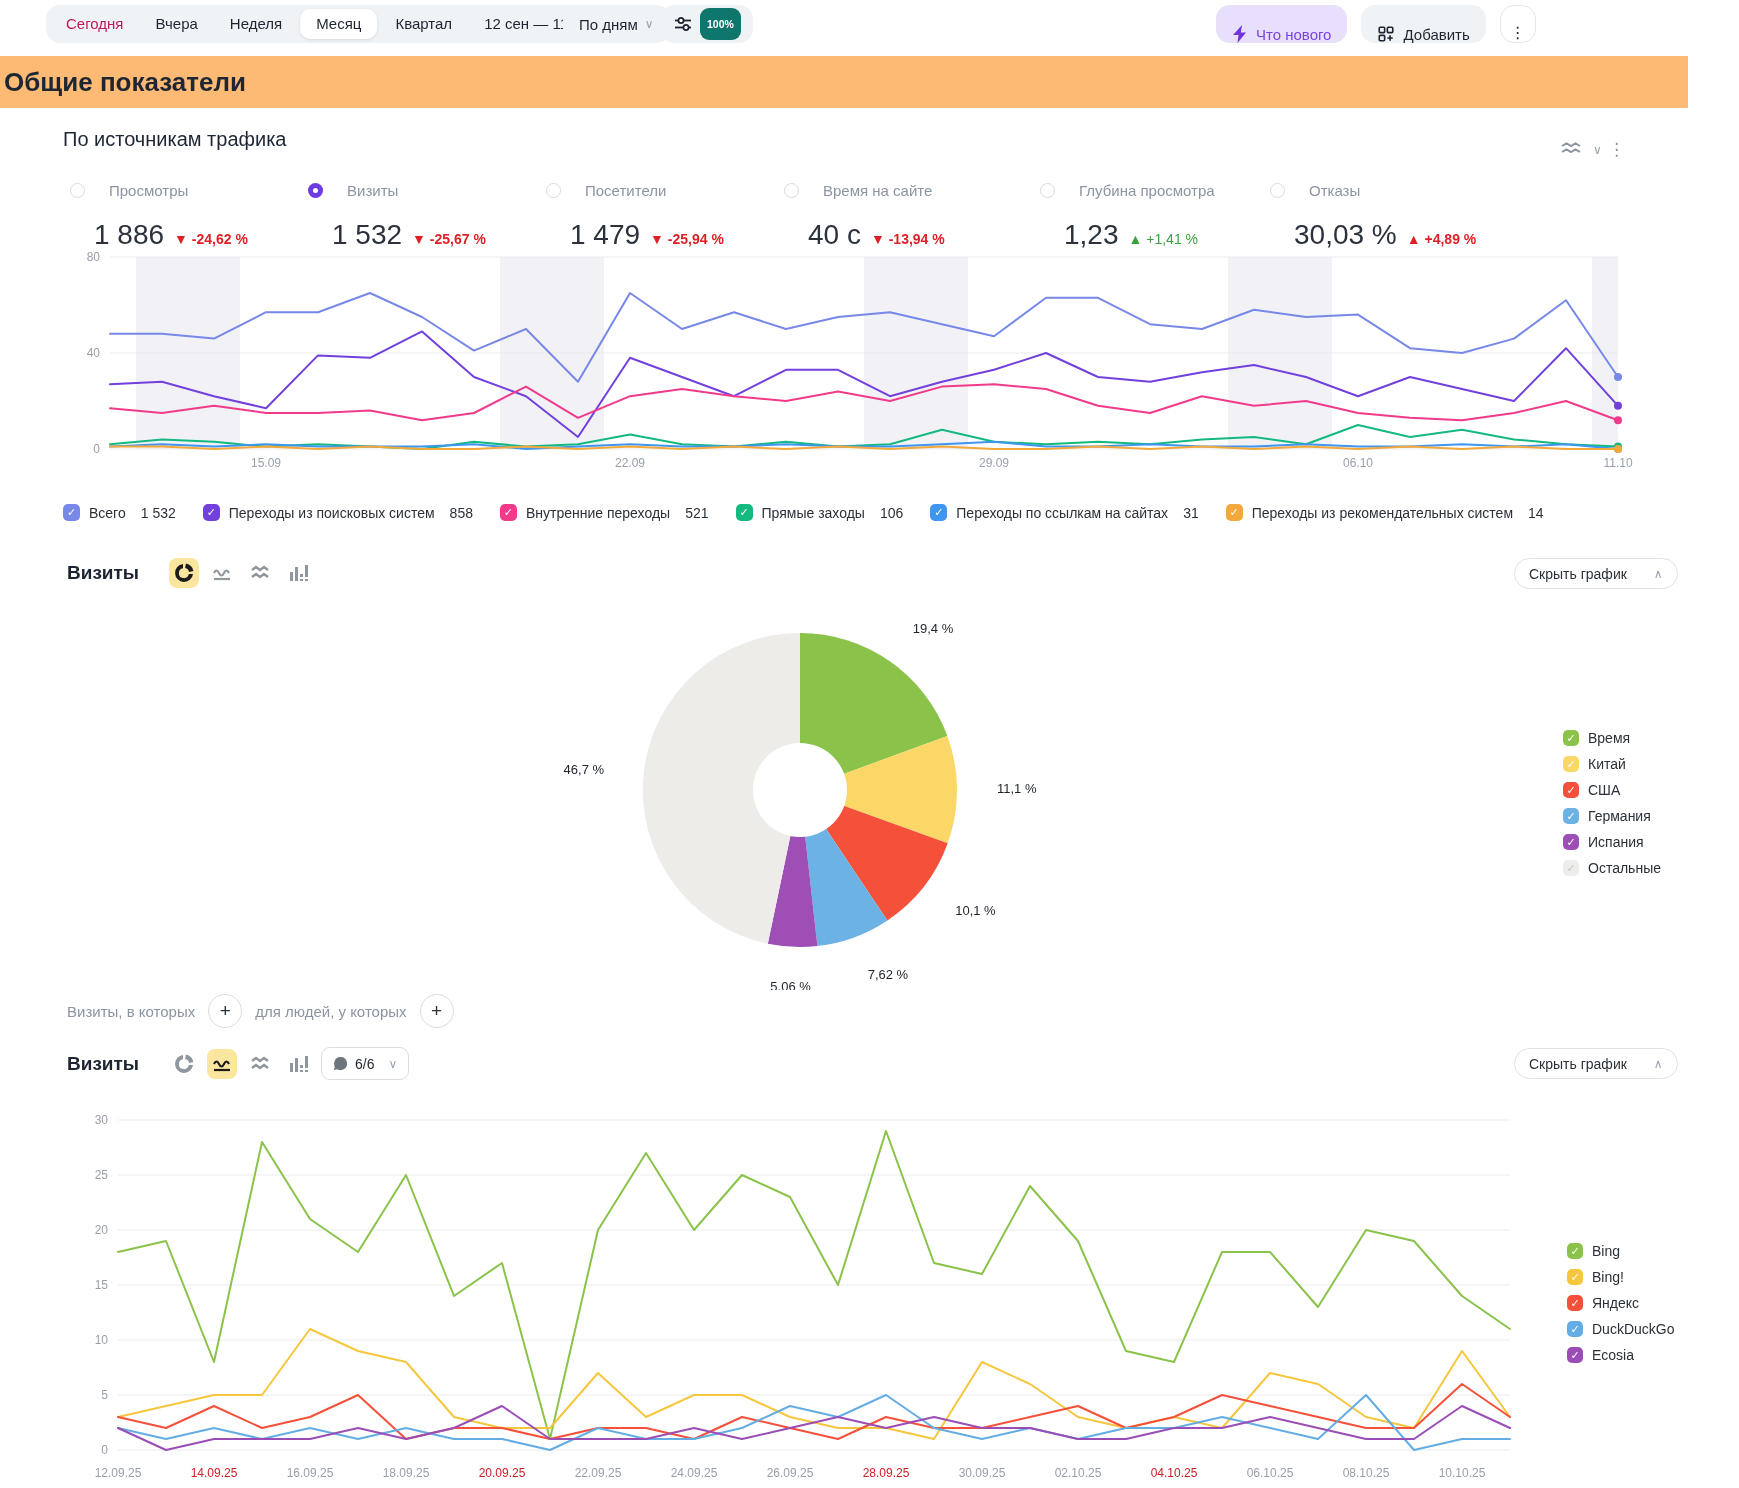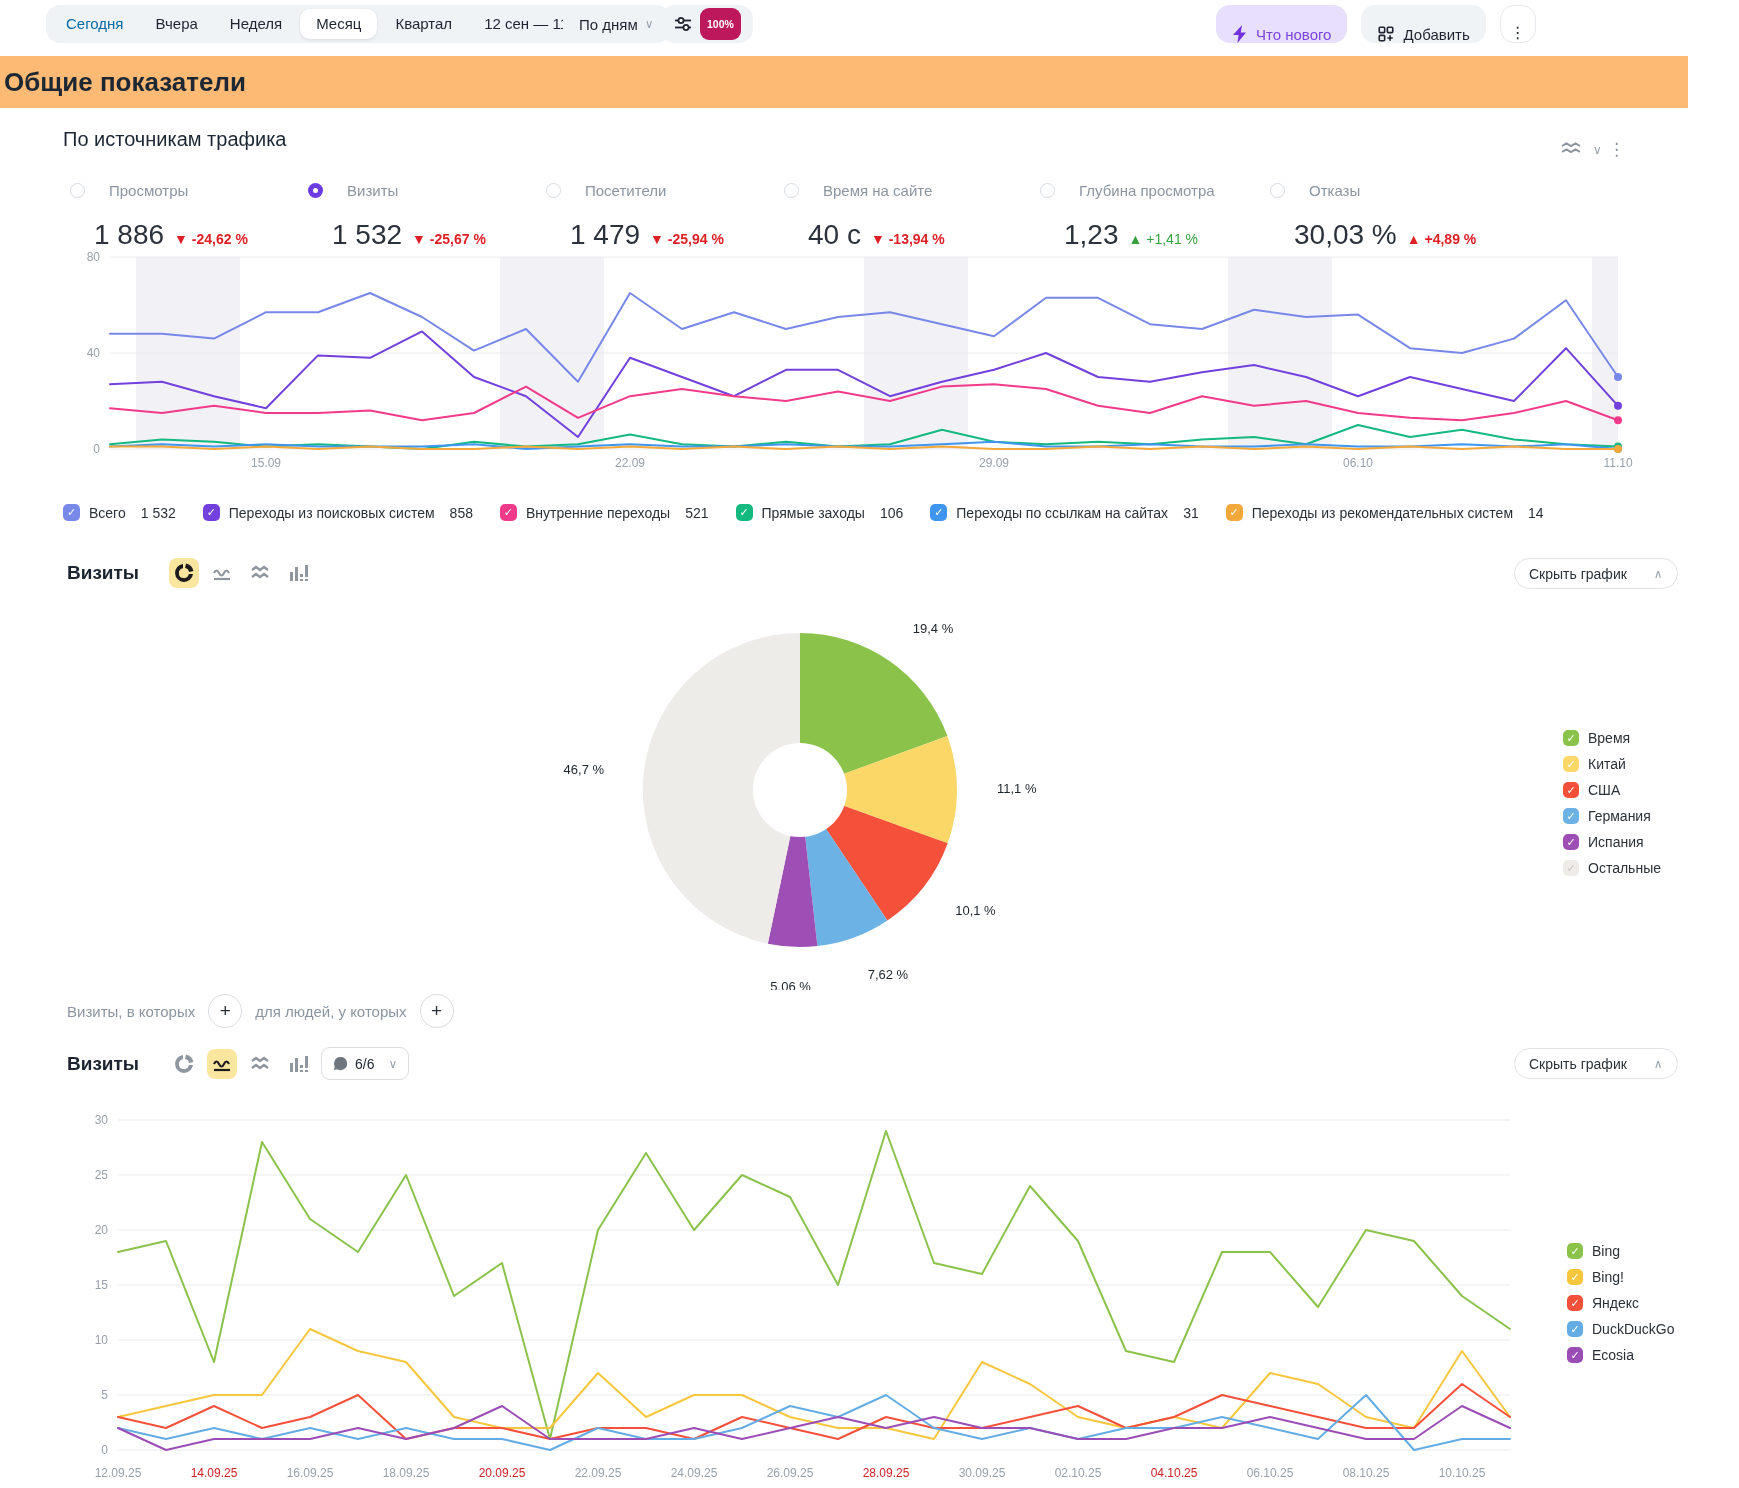--- a/index.html
+++ b/index.html
@@ -6,26 +6,26 @@
   html,body { width:1739px; height:1488px; background:#fff; overflow:hidden;
     font-family:"Liberation Sans","DejaVu Sans",sans-serif; color:#1f2430; }
   .abs { position:absolute; }
   #stage { position:relative; width:1739px; height:1488px; background:#fff; }
 
   
   #toolbar { left:0; top:0; width:1739px; height:44px; background:#fff; }
   .pill-group { position:absolute; top:5px; display:flex; align-items:center; background:#f0f3f6; border-radius:14px; height:38px; }
   #tabs-pill { left:46px; padding:0 4px; }
   .tab { padding:0 16px; font-size:15px; line-height:38px; color:#1f2430; cursor:pointer; white-space:nowrap; border-radius:10px; }
-  .tab.muted { color:#0369a1; }
+  .tab.muted { color:#be185d; }
   .tab.active { background:#fff; line-height:30px; margin:20px 2px; box-shadow:0 1px 3px rgba(40,50,60,.12); }
   .chev { color:#9aa3ae; font-size:12px; margin-left:7px; }
   #granularity-pill { left:563px; padding:0 16px; font-size:15px; }
   #filter-pill { left:661px; padding:0 12px; gap:7px; }
-  .badge { background:#be185d; color:#fff; font-size:10.5px; font-weight:bold; border-radius:9px; padding:10px 7px; }
+  .badge { background:#0f766e; color:#fff; font-size:10.5px; font-weight:bold; border-radius:9px; padding:10px 7px; }
   #right-cluster { position:absolute; left:1216px; top:5px; display:flex; gap:14px; align-items:center; }
   .btn { height:38px; display:flex; align-items:flex-end; gap:8px; border-radius:14px; padding:0 16px; font-size:15px; cursor:pointer; white-space:nowrap; }
   #whats-new-btn { background:#e7dffb; color:#7a43e0; }
   #add-btn { background:#f0f3f6; color:#1f2430; }
   #kebab-btn { background:#fff; border:1px solid #e4e7eb; width:36px; justify-content:center; padding:0; color:#1f2430; font-size:16px; letter-spacing:0; }
 
   
   #title-band { left:0; top:56px; width:1688px; height:52px; background:#fdba74; overflow:hidden; }
   #page-title { margin-left:-12px; padding-left:16px; font-size:26px; font-weight:bold; line-height:52px; color:#1d2734; white-space:nowrap; }
 

